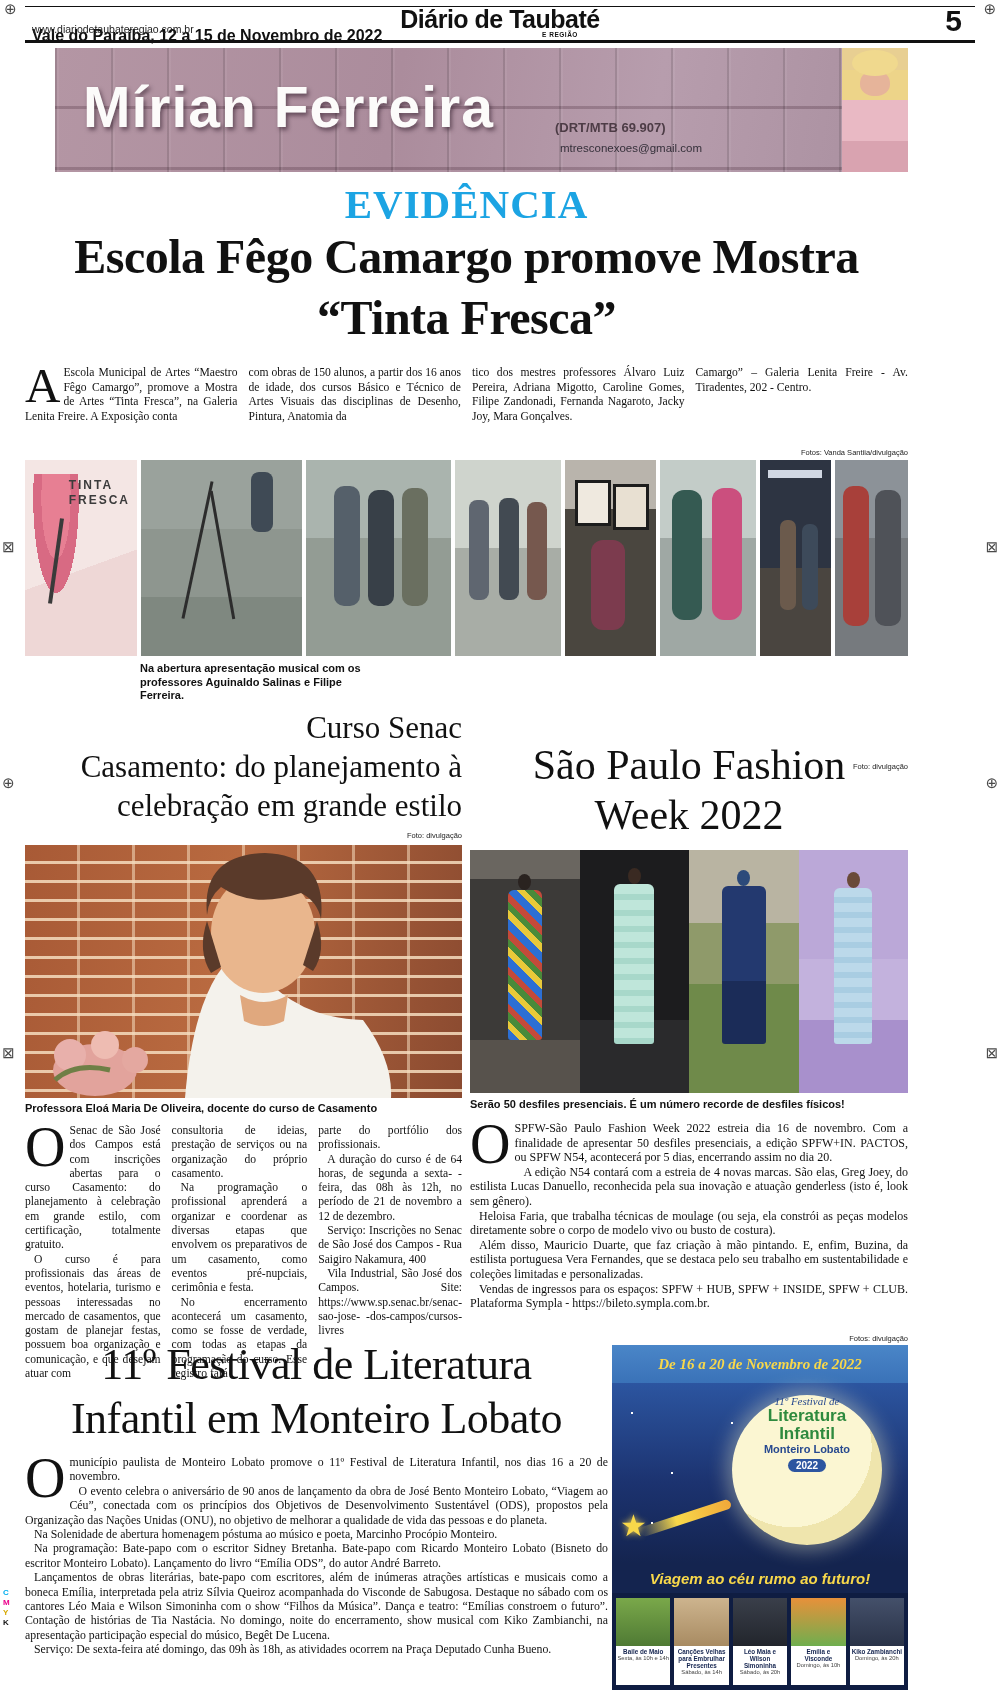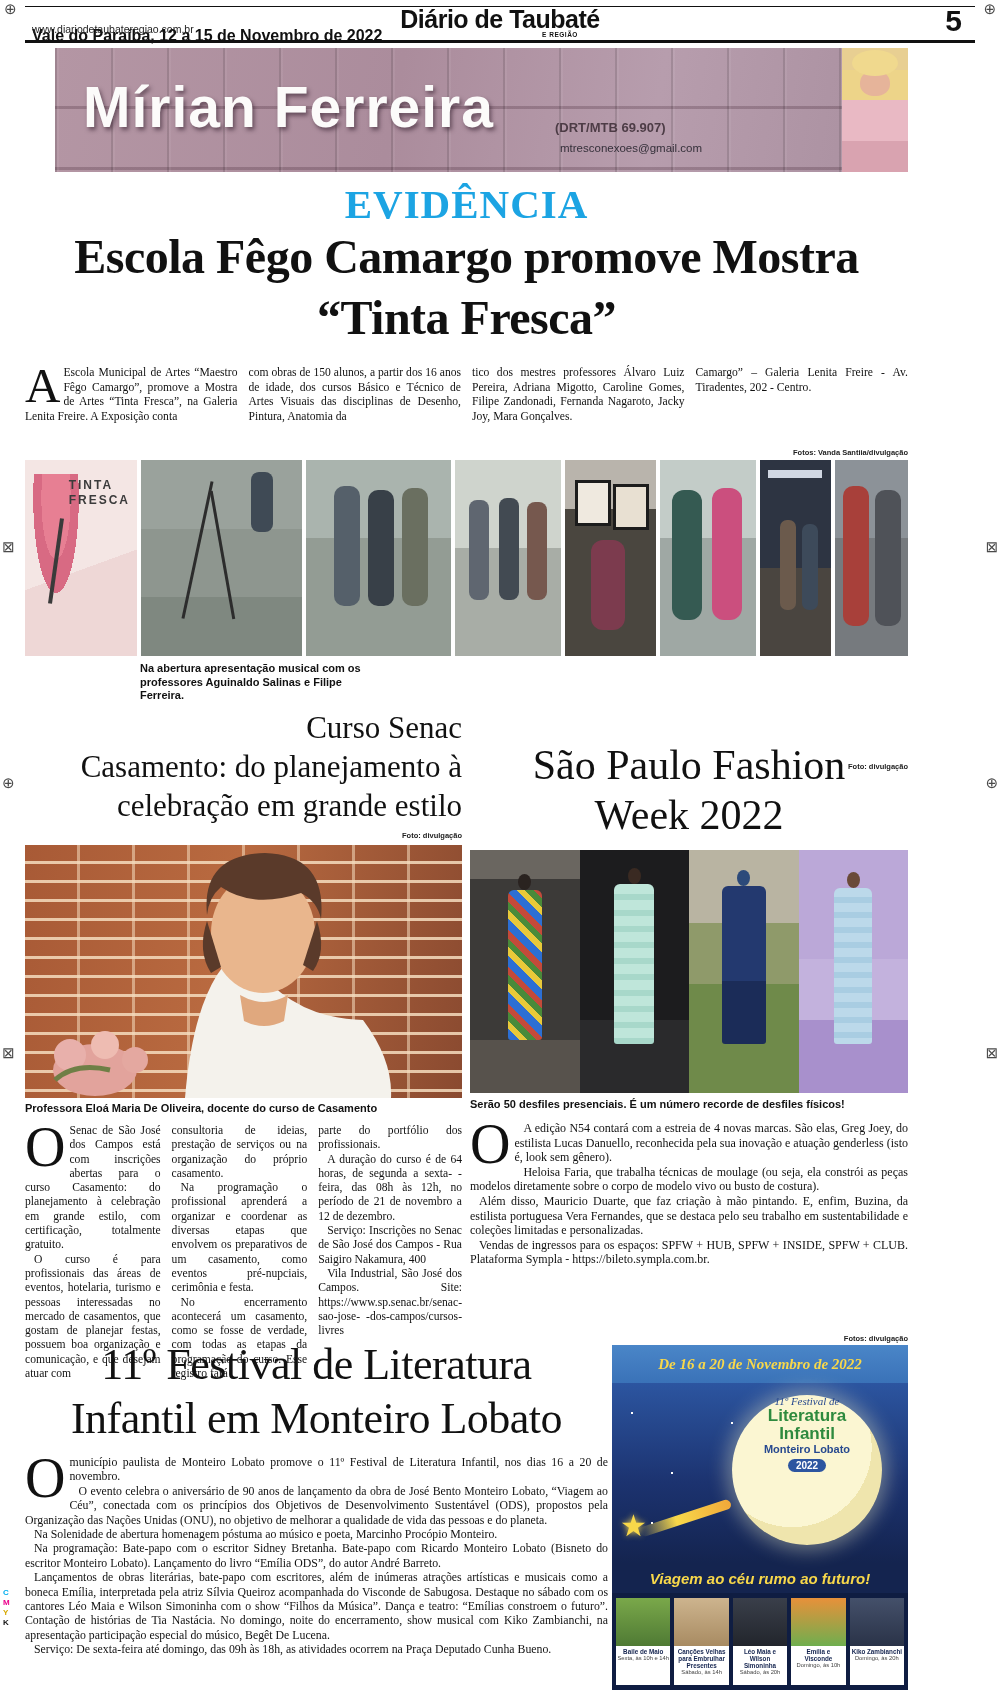--- a/index.html
+++ b/index.html
@@ -39,21 +39,21 @@
   .banner-photo:after{content:"";position:absolute;left:10px;top:2px;width:46px;height:26px;border-radius:50%;
      background:#f0d98e;}
   
   .kicker{position:absolute;left:25px;width:883px;top:180px;text-align:center;color:#1ca4e3;
      font-weight:bold;font-size:41px;letter-spacing:1px;}
   .headline-main{position:absolute;left:25px;width:883px;top:226px;text-align:center;
      font-weight:bold;font-size:48px;line-height:61px;letter-spacing:-.5px;}
   .cols6{position:absolute;left:25px;top:366px;width:883px;display:flex;gap:11px;}
   .cols6 .col{flex:1;font-size:11.6px;line-height:14.5px;}
   .dropcap{float:left;font-weight:normal;font-size:49px;line-height:40px;padding-right:3px;}
-  .credit{position:absolute;font-family:"Liberation Sans",sans-serif;font-weight:bold;font-size:7.5px;color:#222;}
+  .credit{position:absolute;font-family:"Liberation Sans",sans-serif;font-weight:normal;font-size:7.5px;color:#222;}
   
   .strip{position:absolute;left:25px;top:460px;width:883px;height:196px;display:flex;gap:4px;}
   .ph{position:relative;height:100%;overflow:hidden;background:#888;}
   .tinta-poster{background:linear-gradient(160deg,#f4e6e4 0 55%,#eed7d6 55% 100%);}
   .tinta-brush{position:absolute;left:8px;top:14px;width:46px;height:120px;
      background:radial-gradient(ellipse at 50% 20%,#e77f93 0 45%,#d86a83 45% 70%,rgba(0,0,0,0) 70%);}
   .tinta-brush:after{content:"";position:absolute;left:21px;top:44px;width:4px;height:86px;background:#3a3a3a;transform:rotate(8deg);}
   .tinta-title{position:absolute;right:7px;top:18px;text-align:left;color:#3b3b3b;
      font-family:"Liberation Sans",sans-serif;font-weight:bold;font-size:12px;letter-spacing:2px;line-height:15px;}
   .cap-strip{position:absolute;left:140px;top:662px;width:230px;font-family:"Liberation Sans",sans-serif;
@@ -289,21 +289,21 @@
     <div class="fp fp4">
       <div class="model" style="top:22px;">
         <div class="mhead" style="background:#6a4a38;"></div>
         <div class="mbody" style="width:38px;height:156px;background:repeating-linear-gradient(180deg,#bcd9ea 0 9px,#a9cde2 9px 15px);"></div>
       </div>
     </div>
   </div>
   <div class="caption spfw-cap">Serão 50 desfiles presenciais. É um número recorde de desfiles físicos!</div>
 
   <div class="spfw-text just">
-    <p><span class="dropcap-big">O</span></p>
+    <p><span class="dropcap-big">O</span><span>SPFW-São Paulo Fashion Week 2022 estreia dia 16 de novembro. Com a finalidade de apresentar 50 desfiles presenciais, a edição SPFW+IN. PACTOS, ou SPFW N54, acontecerá por 5 dias, encerrando assim no dia 20.</span></p>
     <p class="p-ind">A edição N54 contará com a estreia de 4 novas marcas. São elas, Greg Joey, do estilista Lucas Danuello, reconhecida pela sua inovação e atuação genderless (isto é, look sem gênero).</p>
     <p class="p-ind">Heloisa Faria, que trabalha técnicas de moulage (ou seja, ela constrói as peças modelos diretamente sobre o corpo de modelo vivo ou busto de costura).</p>
     <p class="p-ind">Além disso, Mauricio Duarte, que faz criação à mão pintando. E, enfim, Buzina, da estilista portuguesa Vera Fernandes, que se destaca pelo seu trabalho em sustentabilidade e coleções limitadas e personalizadas.</p>
     <p class="p-ind">Vendas de ingressos para os espaços: SPFW + HUB, SPFW + INSIDE, SPFW + CLUB. Plataforma Sympla - https://bileto.sympla.com.br.</p>
   </div>
 
   <div class="fest-head">
     <div>11º Festival de Literatura</div>
     <div>Infantil em Monteiro Lobato</div>
   </div>

